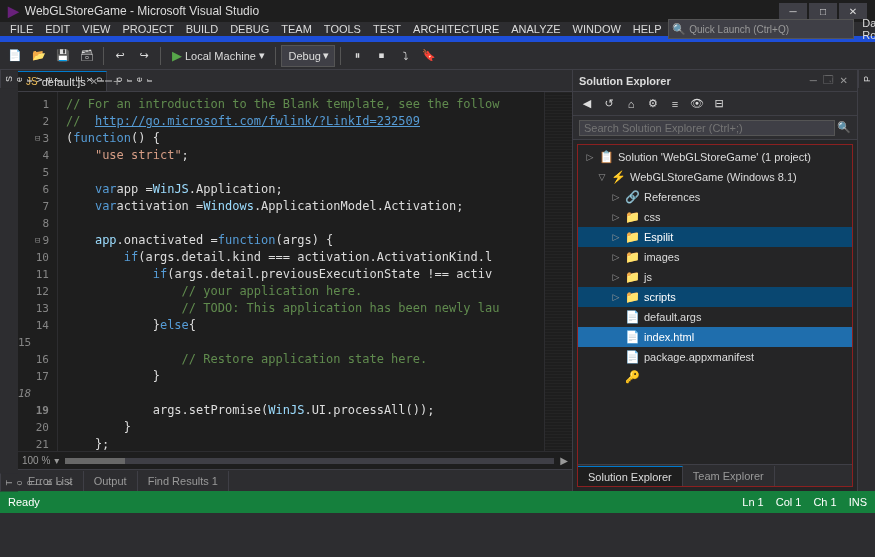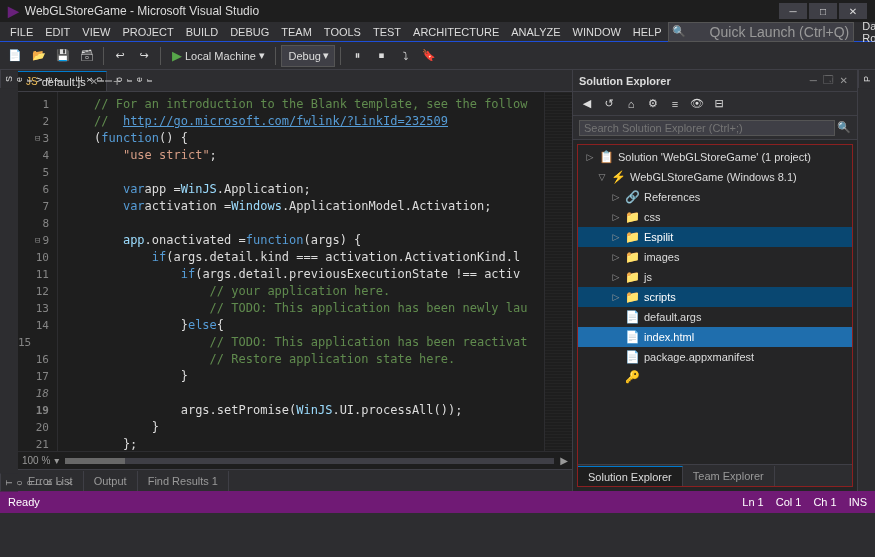--- a/index.html
+++ b/index.html
@@ -41,21 +41,21 @@
       display: flex; align-items: center; justify-content: center;
     }
 
     
     #menu-bar {
       background: #2d2d30;
       height: 20px;
       display: flex;
       align-items: center;
       padding: 0 4px;
-      border-bottom: 1px solid #1d4ed8;
+      border-bottom: 6px solid #1d4ed8;
     }
     .menu-item {
       padding: 0 6px;
       height: 100%;
       display: flex;
       align-items: center;
       font-size: 11px;
       color: #dcdcdc;
       cursor: pointer;
     }
@@ -121,24 +121,23 @@
       background: #3f3f46;
       border: 1px solid #555;
       height: 20px;
       padding: 0 4px;
       gap: 3px;
     }
     .quick-launch input {
       background: transparent;
       border: none;
       color: #dcdcdc;
-      font-size: 14px;
+      font-size: 10px;
       width: 160px;
       outline: none;
-      text-align: right;
     }
     .quick-launch input::placeholder { color: #999; }
 
     
     #main-layout {
       display: flex;
       height: calc(557px - 22px - 20px - 28px - 22px - 22px);
       
     }
 
@@ -235,21 +234,20 @@
       flex: 1;
       overflow: hidden;
       padding: 4px 0 4px 8px;
       line-height: 17px;
     }
     .code-line {
       height: 17px;
       white-space: nowrap;
       display: flex;
       align-items: center;
-      margin-left: 28px;
     }
     .c-keyword { color: #569cd6; }
     .c-string { color: #d69d85; }
     .c-comment { color: #608b4e; }
     .c-link { color: #569cd6; text-decoration: underline; }
     .c-plain { color: #dcdcdc; }
     .c-var { color: #9cdcfe; }
 
     
     #mini-map {
@@ -398,21 +396,21 @@
     }
     .bottom-tab.active {
       background: #1e1e1e;
       color: #dcdcdc;
       border-top: 1px solid #007acc;
     }
 
     
     #status-bar {
       height: 22px;
-      background: #701a75;
+      background: #15803d;
       display: flex;
       align-items: center;
       padding: 0 8px;
       gap: 12px;
     }
     .status-item {
       color: #fff;
       font-size: 11px;
     }
     .status-right {
@@ -521,21 +519,21 @@
         <div class="line-num" style="height:17px; color:#858585; text-align:right; padding-right:4px;">8</div>
         <div class="line-num" style="height:17px; color:#858585; text-align:right; padding-right:4px; display:flex; align-items:center; justify-content:flex-end; gap:2px;"><span style="color:#858585; font-size:9px; cursor:pointer;">⊟</span> 9</div>
         <div class="line-num" style="height:17px; color:#858585; text-align:right; padding-right:4px;">10</div>
         <div class="line-num" style="height:17px; color:#858585; text-align:right; padding-right:4px;">11</div>
         <div class="line-num" style="height:17px; color:#858585; text-align:right; padding-right:4px;">12</div>
         <div class="line-num" style="height:17px; color:#858585; text-align:right; padding-right:4px;">13</div>
         <div class="line-num" style="height:17px; color:#858585; text-align:right; padding-right:4px;">14</div>
         <div class="line-num" style="height:17px; color:#858585; text-align:left; padding-right:4px;">15</div>
         <div class="line-num" style="height:17px; color:#858585; text-align:right; padding-right:4px;">16</div>
         <div class="line-num" style="height:17px; color:#858585; text-align:right; padding-right:4px;">17</div>
-        <div class="line-num" style="height:17px; color:#858585; text-align:right; padding-right:4px;font-style:italic;">18</div>
+        <div class="line-num" style="height:17px; color:#858585; text-align:left; padding-right:4px;font-style:italic;">18</div>
         <div class="line-num" style="height:17px; color:#858585; text-align:right; padding-right:4px;font-weight:bold;">19</div>
         <div class="line-num" style="height:17px; color:#858585; text-align:right; padding-right:4px;">20</div>
         <div class="line-num" style="height:17px; color:#858585; text-align:right; padding-right:4px;">21</div>
 
       </div>
       <div id="code-content">
         <div class="code-line">
             <span class="c-comment">// For an introduction to the Blank template, see the follow</span>
           </div>
         <div class="code-line">
@@ -593,21 +591,20 @@
             <span class="c-plain">&nbsp;&nbsp;&nbsp;&nbsp;&nbsp;&nbsp;&nbsp;&nbsp;&nbsp;&nbsp;&nbsp;&nbsp;&nbsp;&nbsp;&nbsp;&nbsp;</span>
             <span class="c-comment">// TODO: This application has been newly lau</span>
           </div>
         <div class="code-line">
             <span class="c-plain">&nbsp;&nbsp;&nbsp;&nbsp;&nbsp;&nbsp;&nbsp;&nbsp;&nbsp;&nbsp;&nbsp;&nbsp;} </span>
             <span class="c-keyword">else</span>
             <span class="c-plain"> {</span>
           </div>
         <div class="code-line">
             <span class="c-plain">&nbsp;&nbsp;&nbsp;&nbsp;&nbsp;&nbsp;&nbsp;&nbsp;&nbsp;&nbsp;&nbsp;&nbsp;&nbsp;&nbsp;&nbsp;&nbsp;</span>
-            <span class="c-comment">// TODO: This application has been reactivat</span>
           </div>
         <div class="code-line">
             <span class="c-plain">&nbsp;&nbsp;&nbsp;&nbsp;&nbsp;&nbsp;&nbsp;&nbsp;&nbsp;&nbsp;&nbsp;&nbsp;&nbsp;&nbsp;&nbsp;&nbsp;</span>
             <span class="c-comment">// Restore application state here.</span>
           </div>
         <div class="code-line">
             <span class="c-plain">&nbsp;&nbsp;&nbsp;&nbsp;&nbsp;&nbsp;&nbsp;&nbsp;&nbsp;&nbsp;&nbsp;&nbsp;}</span>
           </div>
         <div class="code-line">&nbsp;</div>
         <div class="code-line">

